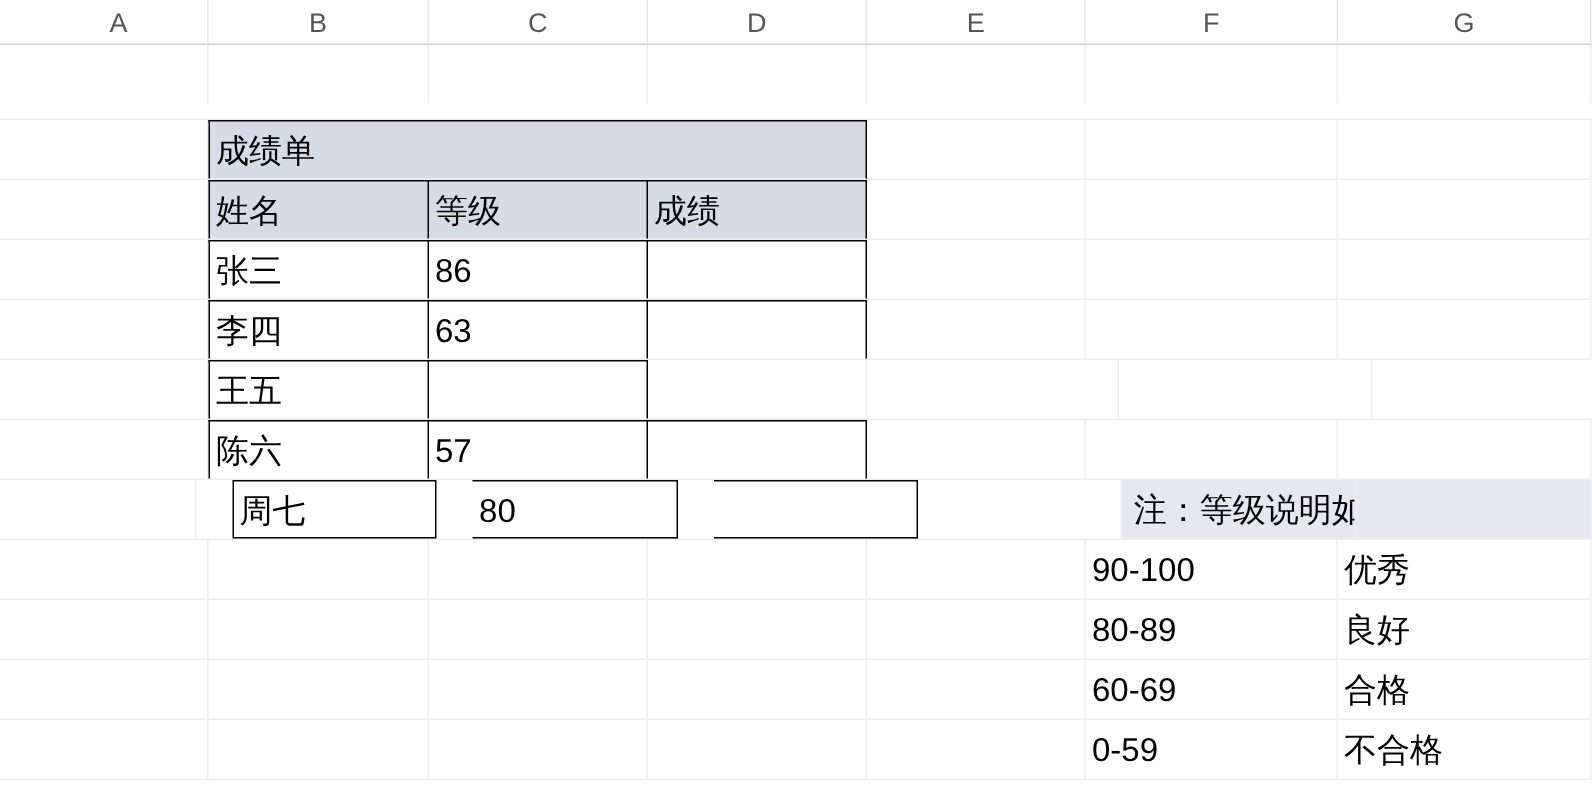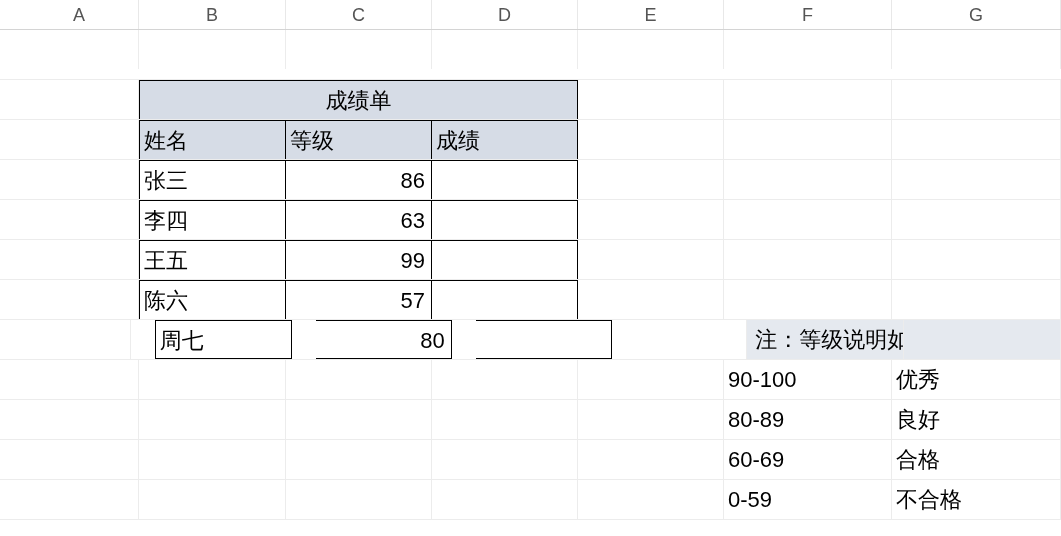--- a/index.html
+++ b/index.html
@@ -53,37 +53,37 @@
       border-right: 1px solid #ececec;
       height: 39px;
       line-height: 39px;
       font-size: 22px;
       padding: 0 4px;
       overflow: hidden;
       white-space: nowrap;
       color: #000;
     }
     .cell.num {
-      text-align: right;
-      padding-right: 6px;
+      text-align: left;
+      padding-right: 22px;
       font-family: Arial, sans-serif;
     }
     
     .bordered-right { border-right: 1.5px solid #000 !important; }
     .bordered-left { border-left: 1.5px solid #000 !important; }
     .bordered-top { border-top: 1.5px solid #000 !important; }
     .bordered-bottom { border-bottom: 1.5px solid #000 !important; margin-left: 24px; }
     .header-fill {
       background: #d6dce6;
     }
     .note-fill {
       background: #e5e9ef;
     }
     .merged-center {
-      text-align: center;
+      text-align: left;
     }
     .row-spacer-before-title { height: 50px; }
   </style>
 </head>
 <body>
 
 <div class="grid">
 
   <div class="col-headers">
     <div class="row-header-spacer"></div>
@@ -148,21 +148,20 @@
       <div class="cell col-D bordered-top bordered-right"></div>
       <div class="cell col-E"></div>
       <div class="cell col-F"></div>
       <div class="cell col-G"></div>
     </div>
 
     <div class="row">
       <div class="row-header-spacer"></div>
       <div class="cell col-A"></div>
       <div class="cell col-B bordered-left bordered-top bordered-right">王五</div>
-      <div class="cell col-C num bordered-top bordered-right">99</div>
       <div class="cell col-D bordered-top bordered-right"></div>
       <div class="cell col-E"></div>
       <div class="cell col-F"></div>
       <div class="cell col-G"></div>
     </div>
 
     <div class="row">
       <div class="row-header-spacer"></div>
       <div class="cell col-A"></div>
       <div class="cell col-B bordered-left bordered-top bordered-right">陈六</div>

